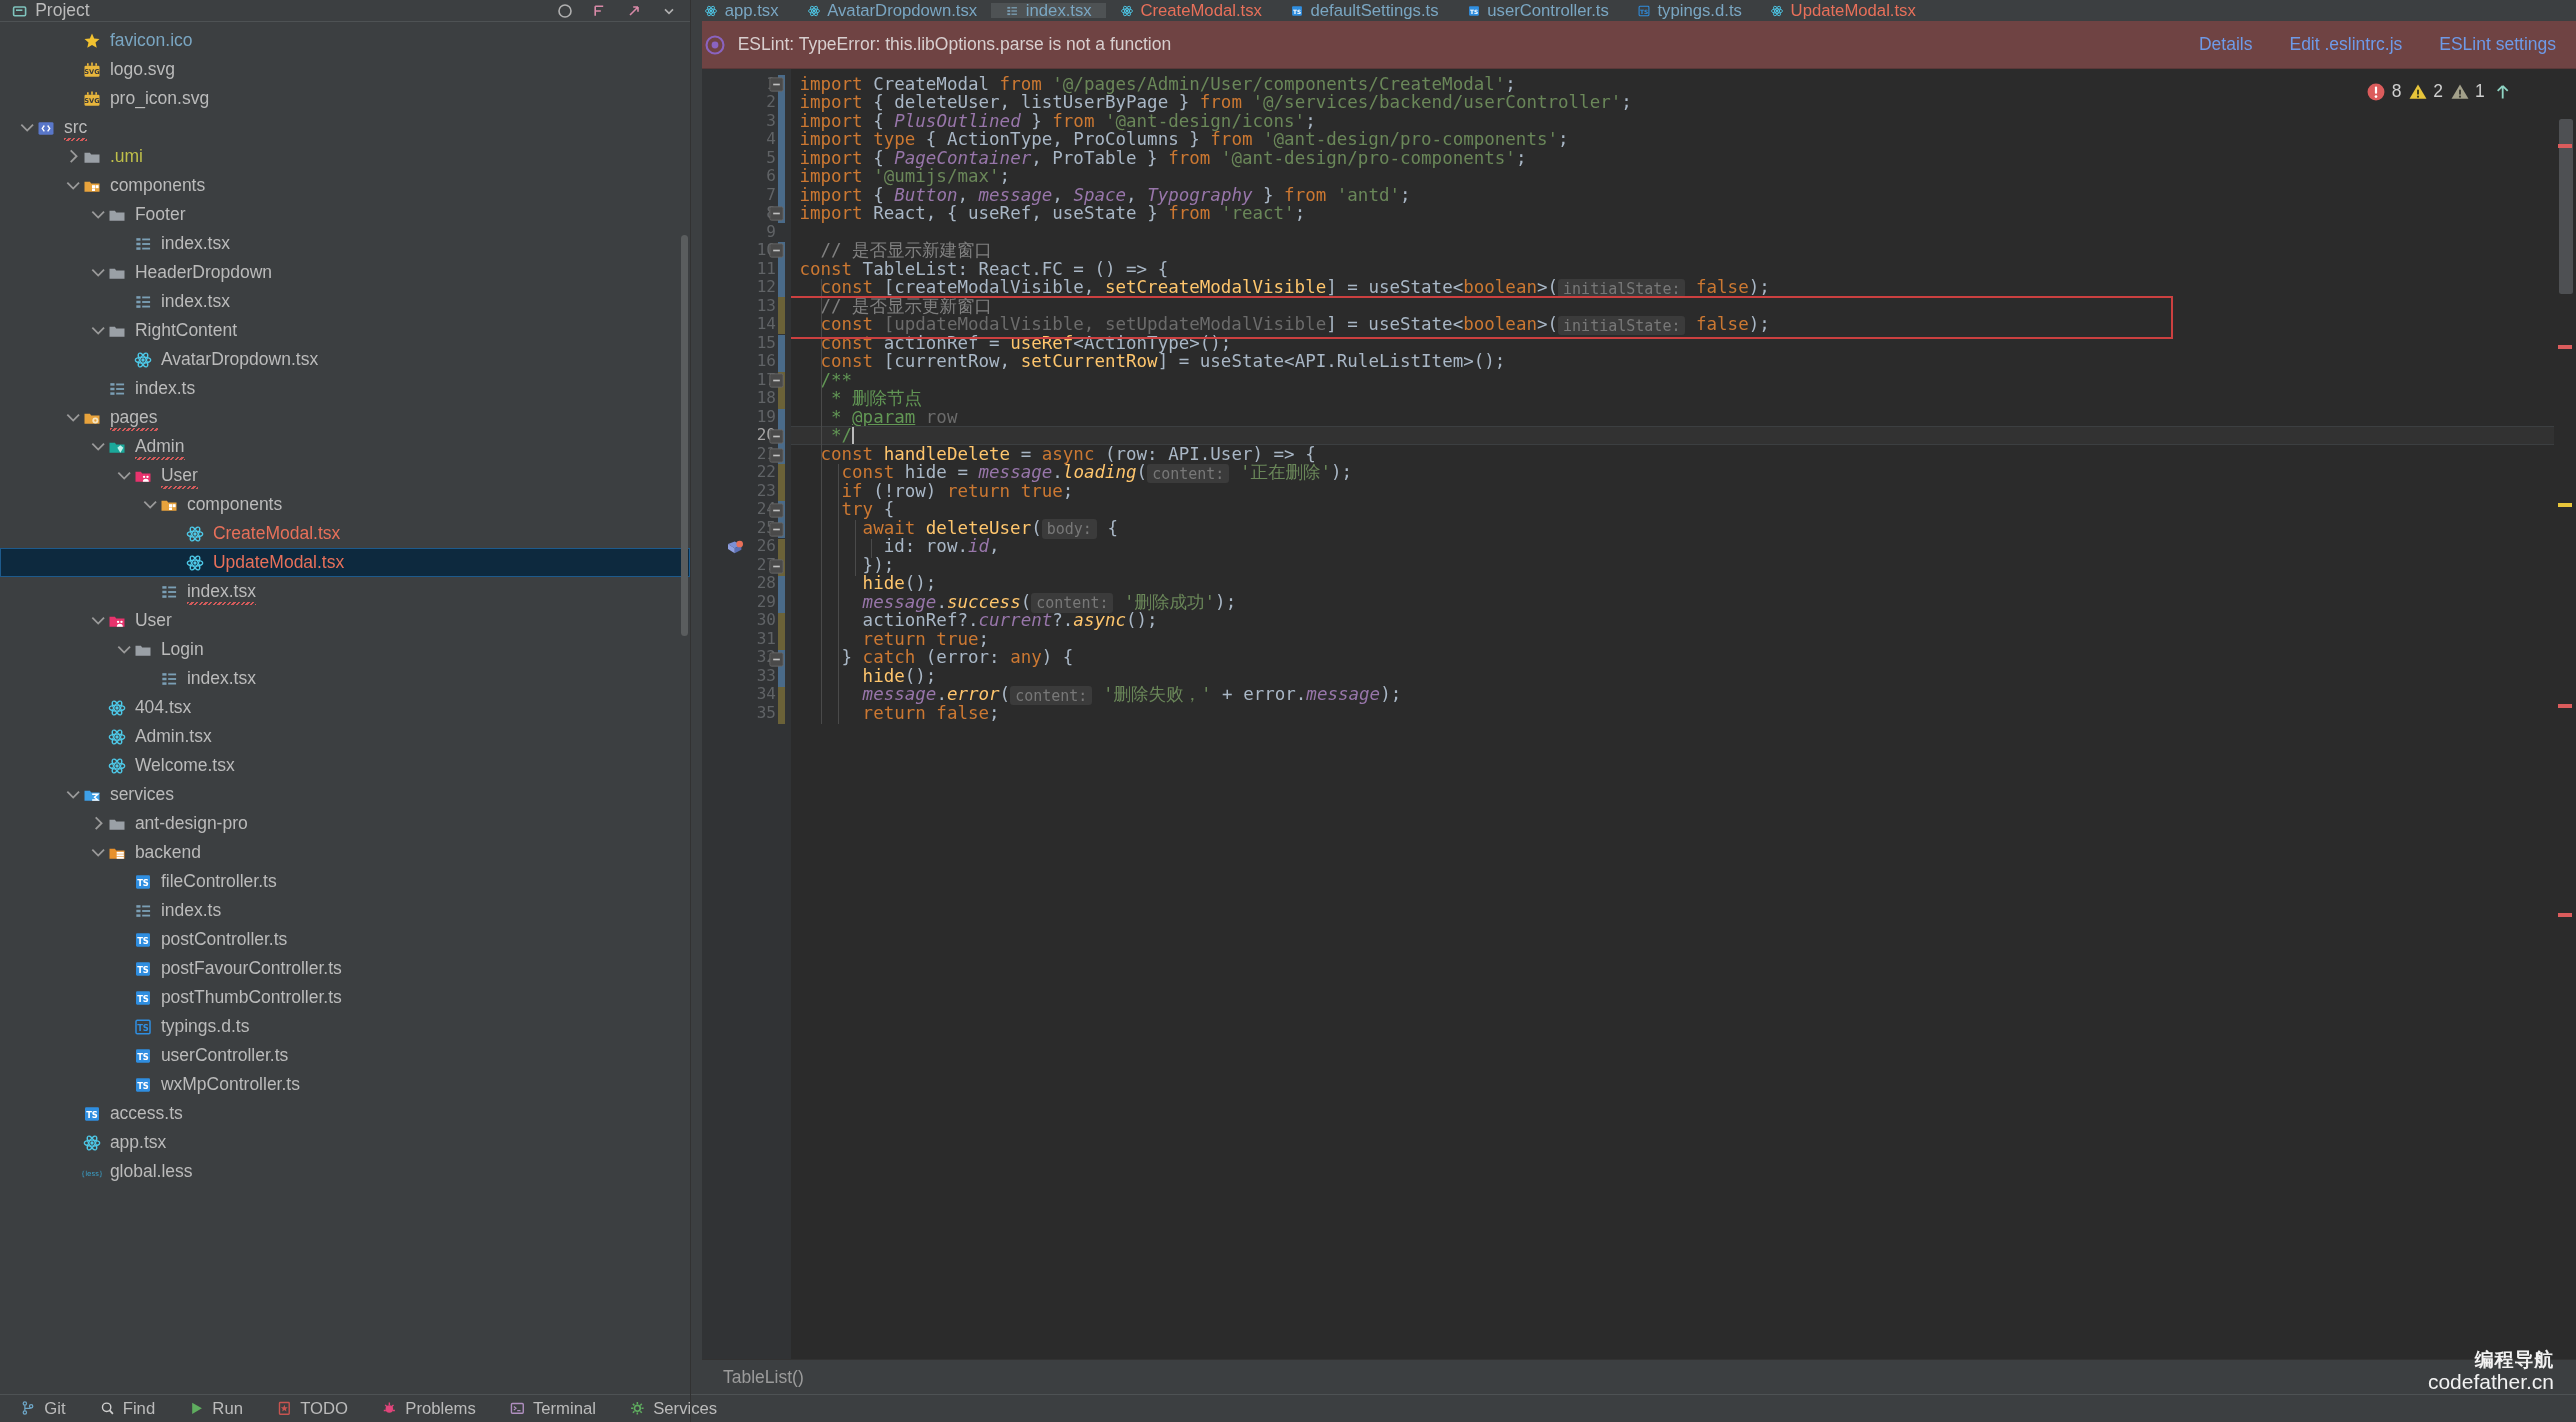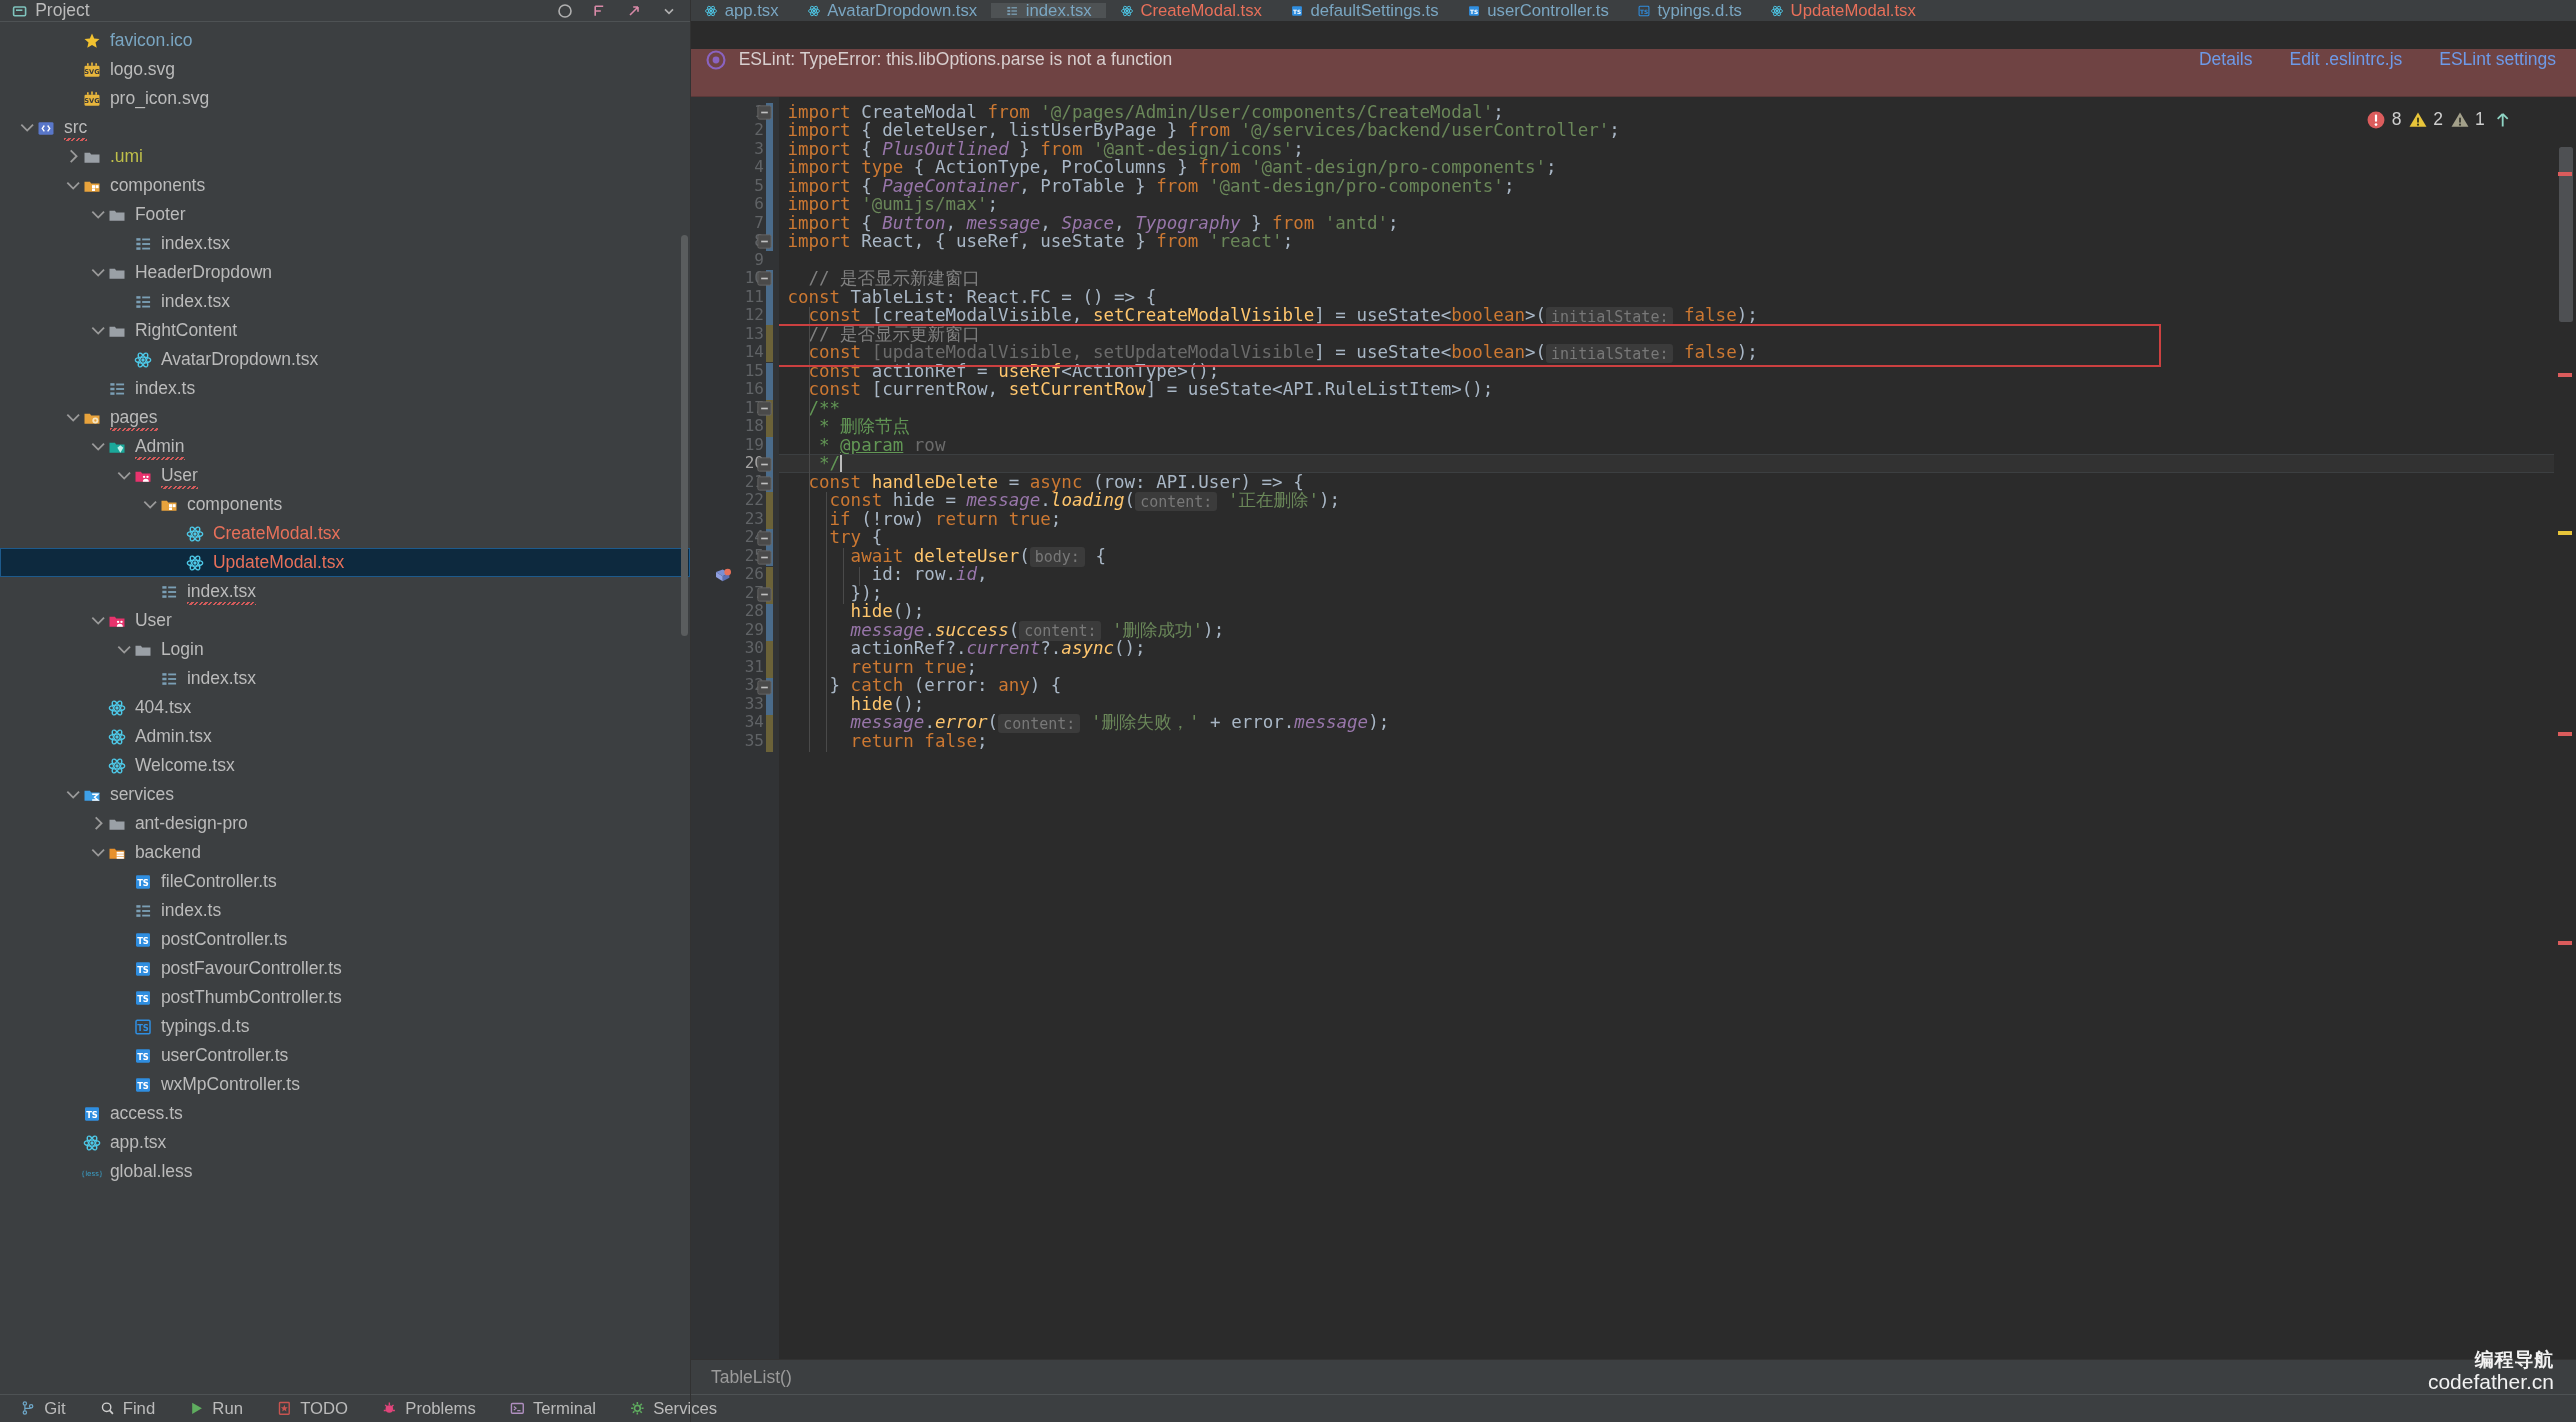--- a/index.html
+++ b/index.html
@@ -24,21 +24,21 @@
   .tabstrip { flex: 1; display: flex; align-items: center; background: #3c3f41; overflow: hidden; position: relative; }
   .tab { display: flex; align-items: center; gap: 6.7px; padding: 0 14px; height: 15px; white-space: nowrap; position: relative; }
   .tab .tlabel { font-size: 16.7px; }
   .tab.active { background: #4e5254; }
   .tab.active::after {
     content: ""; position: absolute; left: 0; right: 0; bottom: -6.7px; height: 4.2px; background: #4a88c7;
   }
   .tab-icon { width: 14px; height: 14px; flex: 0 0 14px; }
 
   
-  .body { flex: 1; display: flex; min-height: 0; }
+  .body { flex: 1; display: flex; min-height: 0; gap: 12px; }
 
   
   .sidebar {
     width: 690px; flex: 0 0 690px; background: #3c3f41; position: relative;
     border-top: 0.8px solid #4e5254; overflow: hidden;
   }
   .tree { position: relative; padding-top: 4.2px; }
   .node {
     height: 29px; display: flex; align-items: center; white-space: nowrap;
     font-size: 17.5px; color: #bbbbbb; position: relative; padding-right: 8.4px;
@@ -59,23 +59,22 @@
     content: ""; position: absolute; left: 0; right: 0; bottom: -3.3px; height: 3.3px;
     background-image: repeating-linear-gradient(135deg, #d45b5b 0 1.7px, transparent 1.7px 3.3px);
   }
   .sb-scroll { position: absolute; right: 1.7px; top: 213px; width: 7.5px; height: 401px; background: #5a5d5e; border-radius: 4.2px; }
 
   
   .editor-col { flex: 1; display: flex; flex-direction: column; min-width: 0; position: relative; background: #2b2b2b; }
 
   .eslint-banner {
     height: 48px; flex: 0 0 48px; background: #6f4343;
-    display: flex; align-items: flex-start; padding-left: 15px; gap: 11.7px;
+    display: flex; align-items: center; padding-left: 2px; gap: 11.7px;
     border-bottom: 0.8px solid #5a3838;
-    margin-top: 28px;
   }
   .eslint-msg { color: #d8cfcf; font-size: 17.5px; white-space: nowrap; }
   .eslint-actions { margin-left: auto; display: flex; gap: 37px; padding-right: 20px; }
   .eslint-link { color: #6e9ae8; font-size: 17.5px; white-space: nowrap; cursor: pointer; }
 
   .editor-main { flex: 1; display: flex; min-height: 0; position: relative; overflow: hidden; }
 
   .gutter { width: 89px; flex: 0 0 89px; background: #313335; position: relative; padding-top: 5.8px; }
   .lnum { height: 18.5px; line-height: 18.5px; text-align: right; padding-right: 15px;
           color: #606366; font-family: "DejaVu Sans Mono", monospace; font-size: 16px; }

